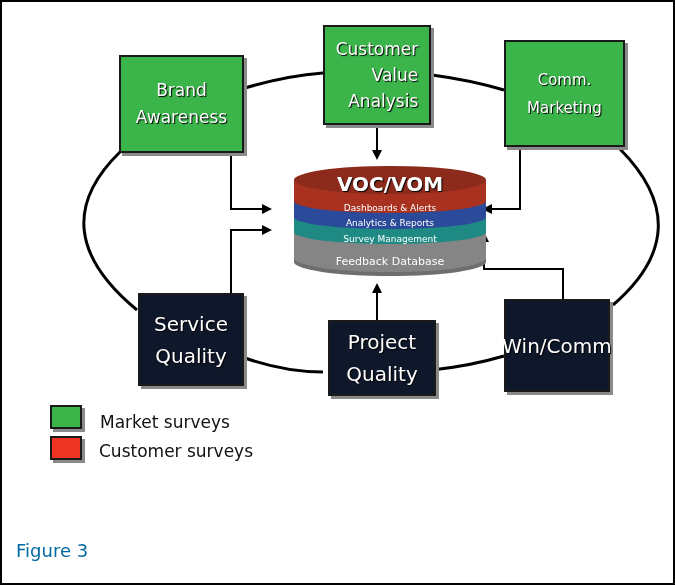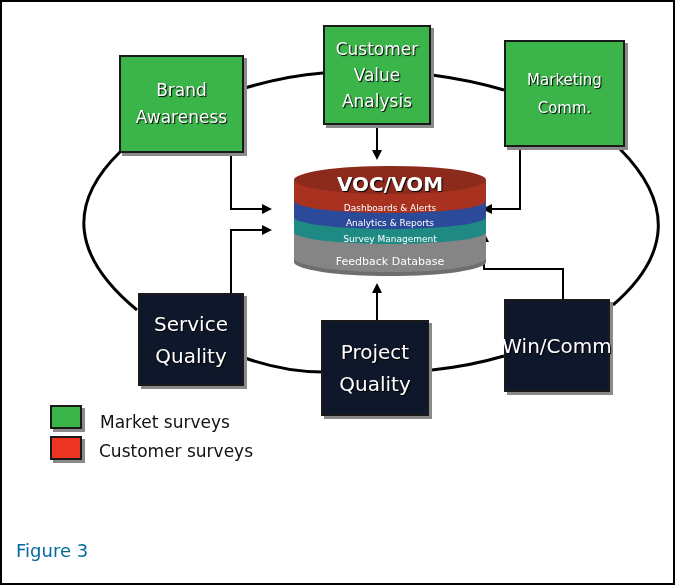--- a/index.html
+++ b/index.html
@@ -62,40 +62,40 @@
   <div class="db-text" style="top:72px;font-size:9px;">Survey Management</div>
   <div class="db-text" style="top:93px;font-size:11px;">Feedback Database</div>
 </div>
 
 <div class="box green" style="left:119px;top:55px;width:125px;height:98px;">
   <div>
       <div>Brand</div>
       <div>Awareness</div>
     </div>
 </div>
-<div class="box green" style="left:323px;top:25px;width:108px;height:100px;font-size:17px;line-height:26px;">
+<div class="box green" style="left:323px;top:25px;width:108px;height:100px;font-size:17px;line-height:26px;text-align:right;">
   <div>
       <div>Customer</div>
       <div>Value</div>
       <div>Analysis</div>
     </div>
 </div>
 <div class="box green" style="left:504px;top:40px;width:121px;height:107px;font-size:15px;line-height:28px;">
   <div>
+      <div>Comm.</div>
       <div>Marketing</div>
-      <div>Comm.</div>
     </div>
 </div>
 <div class="box red" style="left:138px;top:293px;width:106px;height:93px;">
   <div>
       <div>Service</div>
       <div>Quality</div>
     </div>
 </div>
-<div class="box red" style="left:321px;top:320px;width:108px;height:96px;align-items:center;">
+<div class="box red" style="left:328px;top:320px;width:108px;height:76px;align-items:center;">
   <div>
       <div>Project</div>
       <div>Quality</div>
     </div>
 </div>
 <div class="box red" style="left:504px;top:299px;width:106px;height:93px;">
   <div>Win/Comm</div>
 </div>
 
 <div class="legend-swatch" style="left:50px;top:405px;background:#3bb54a;"></div>

